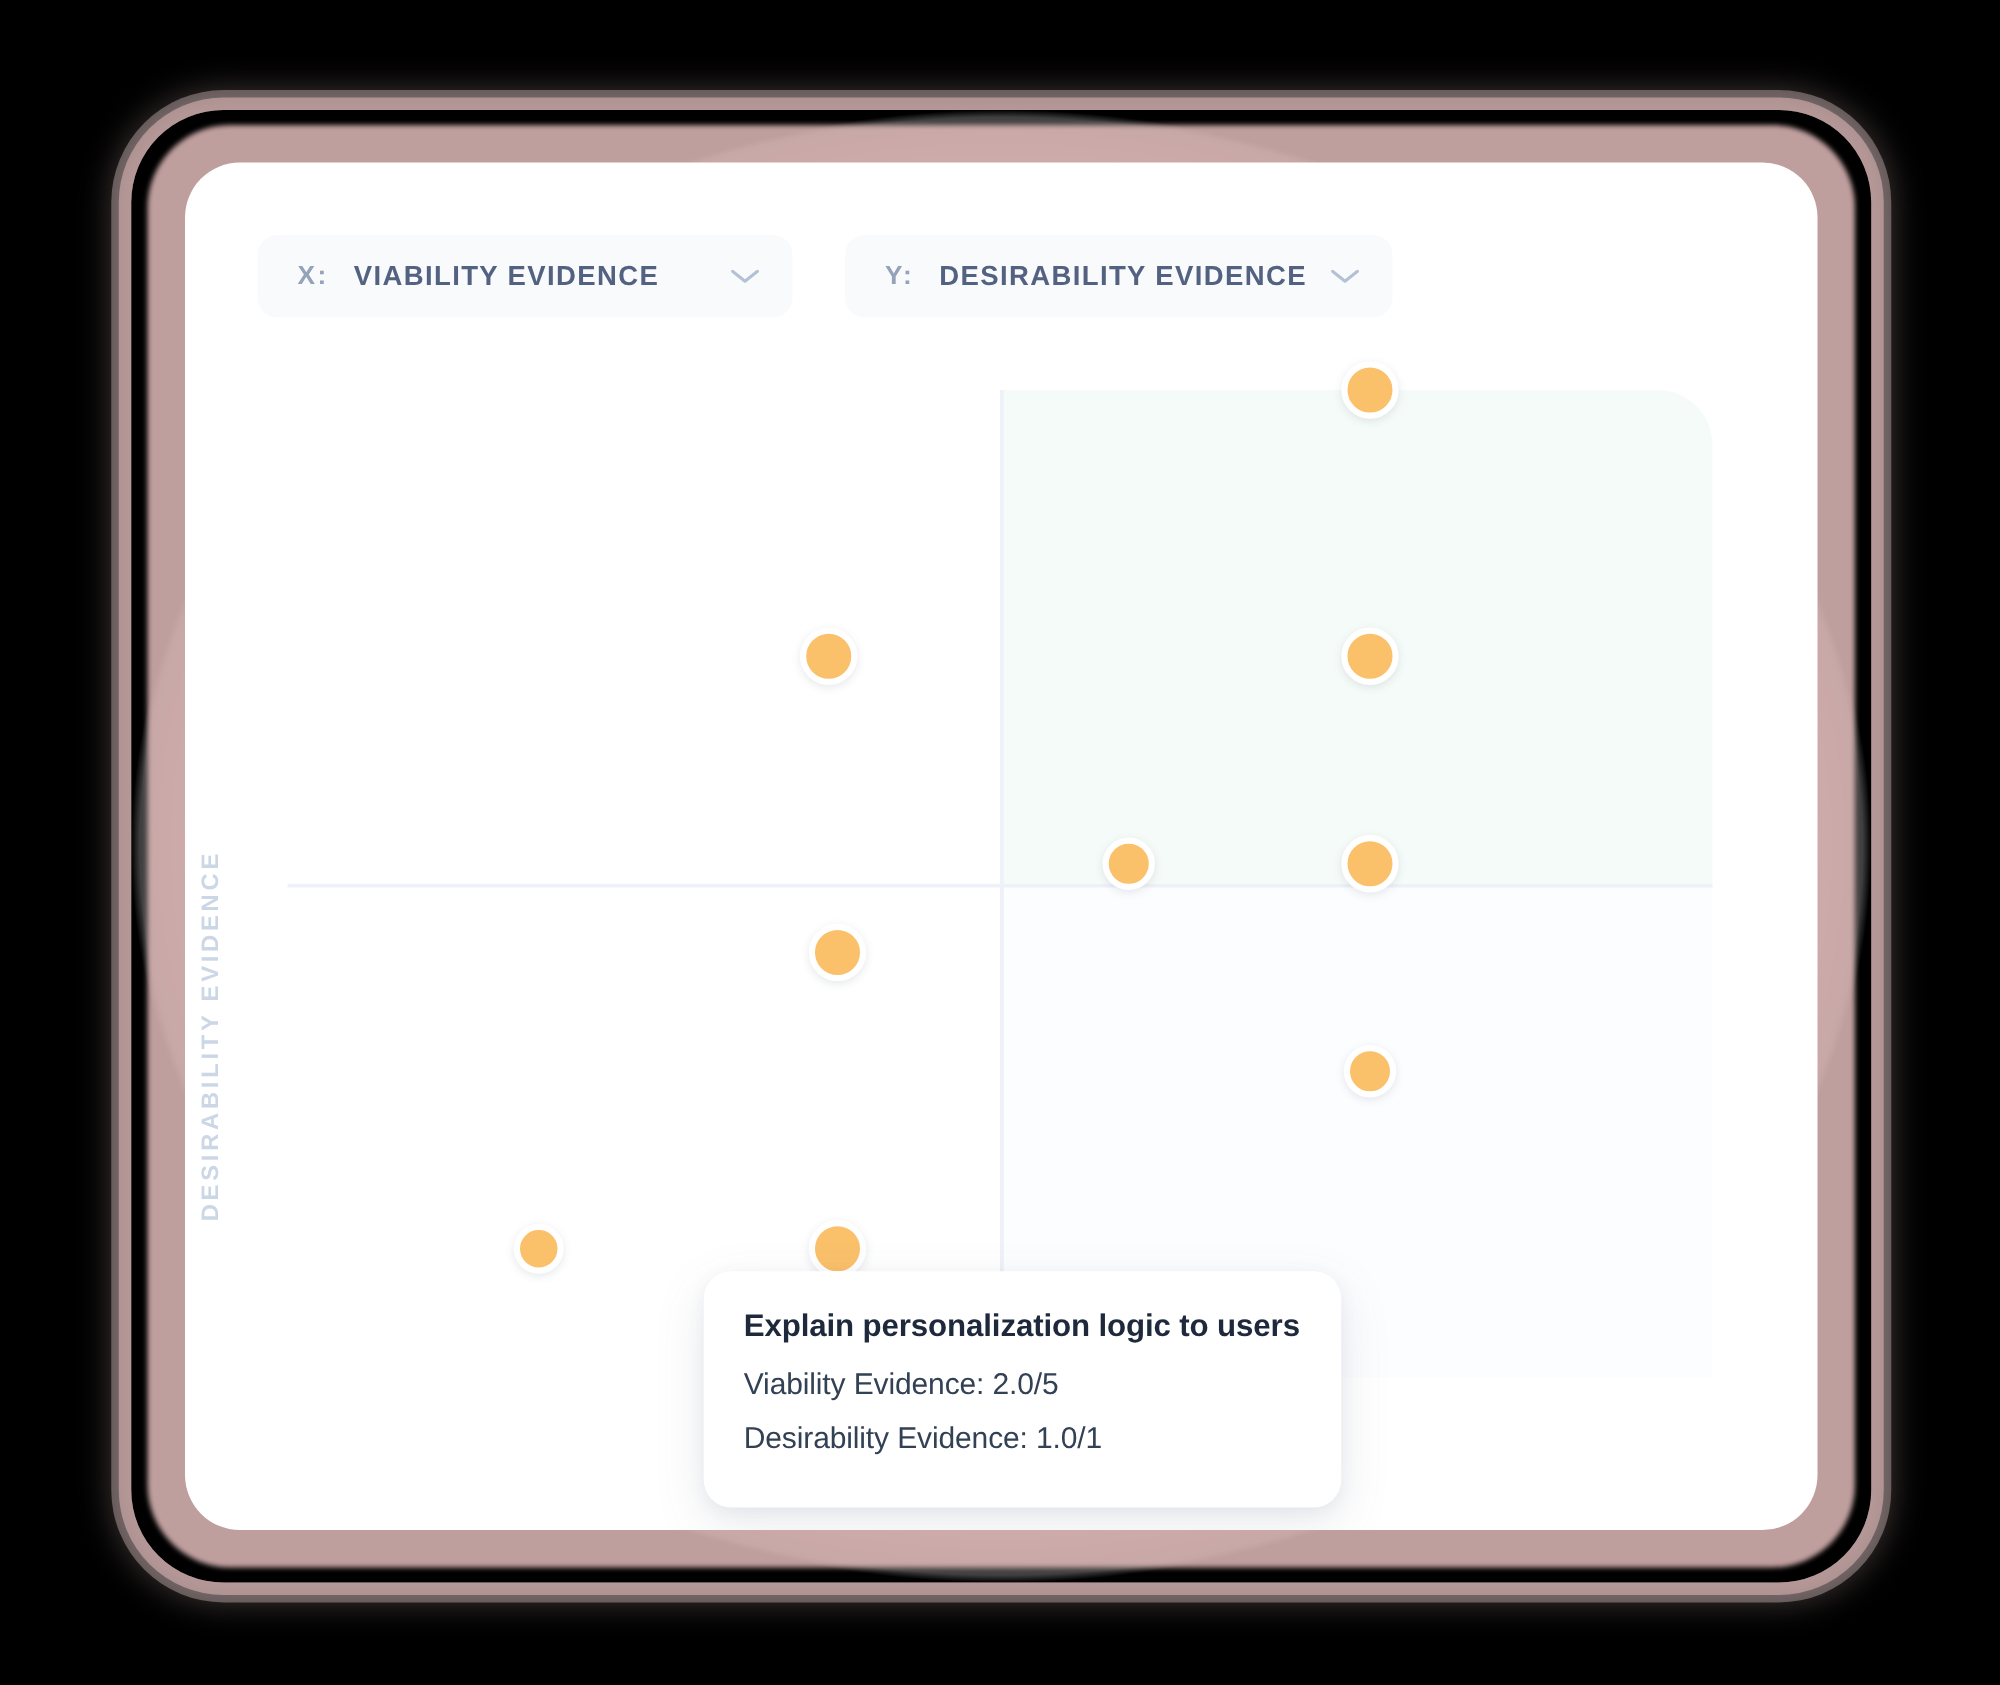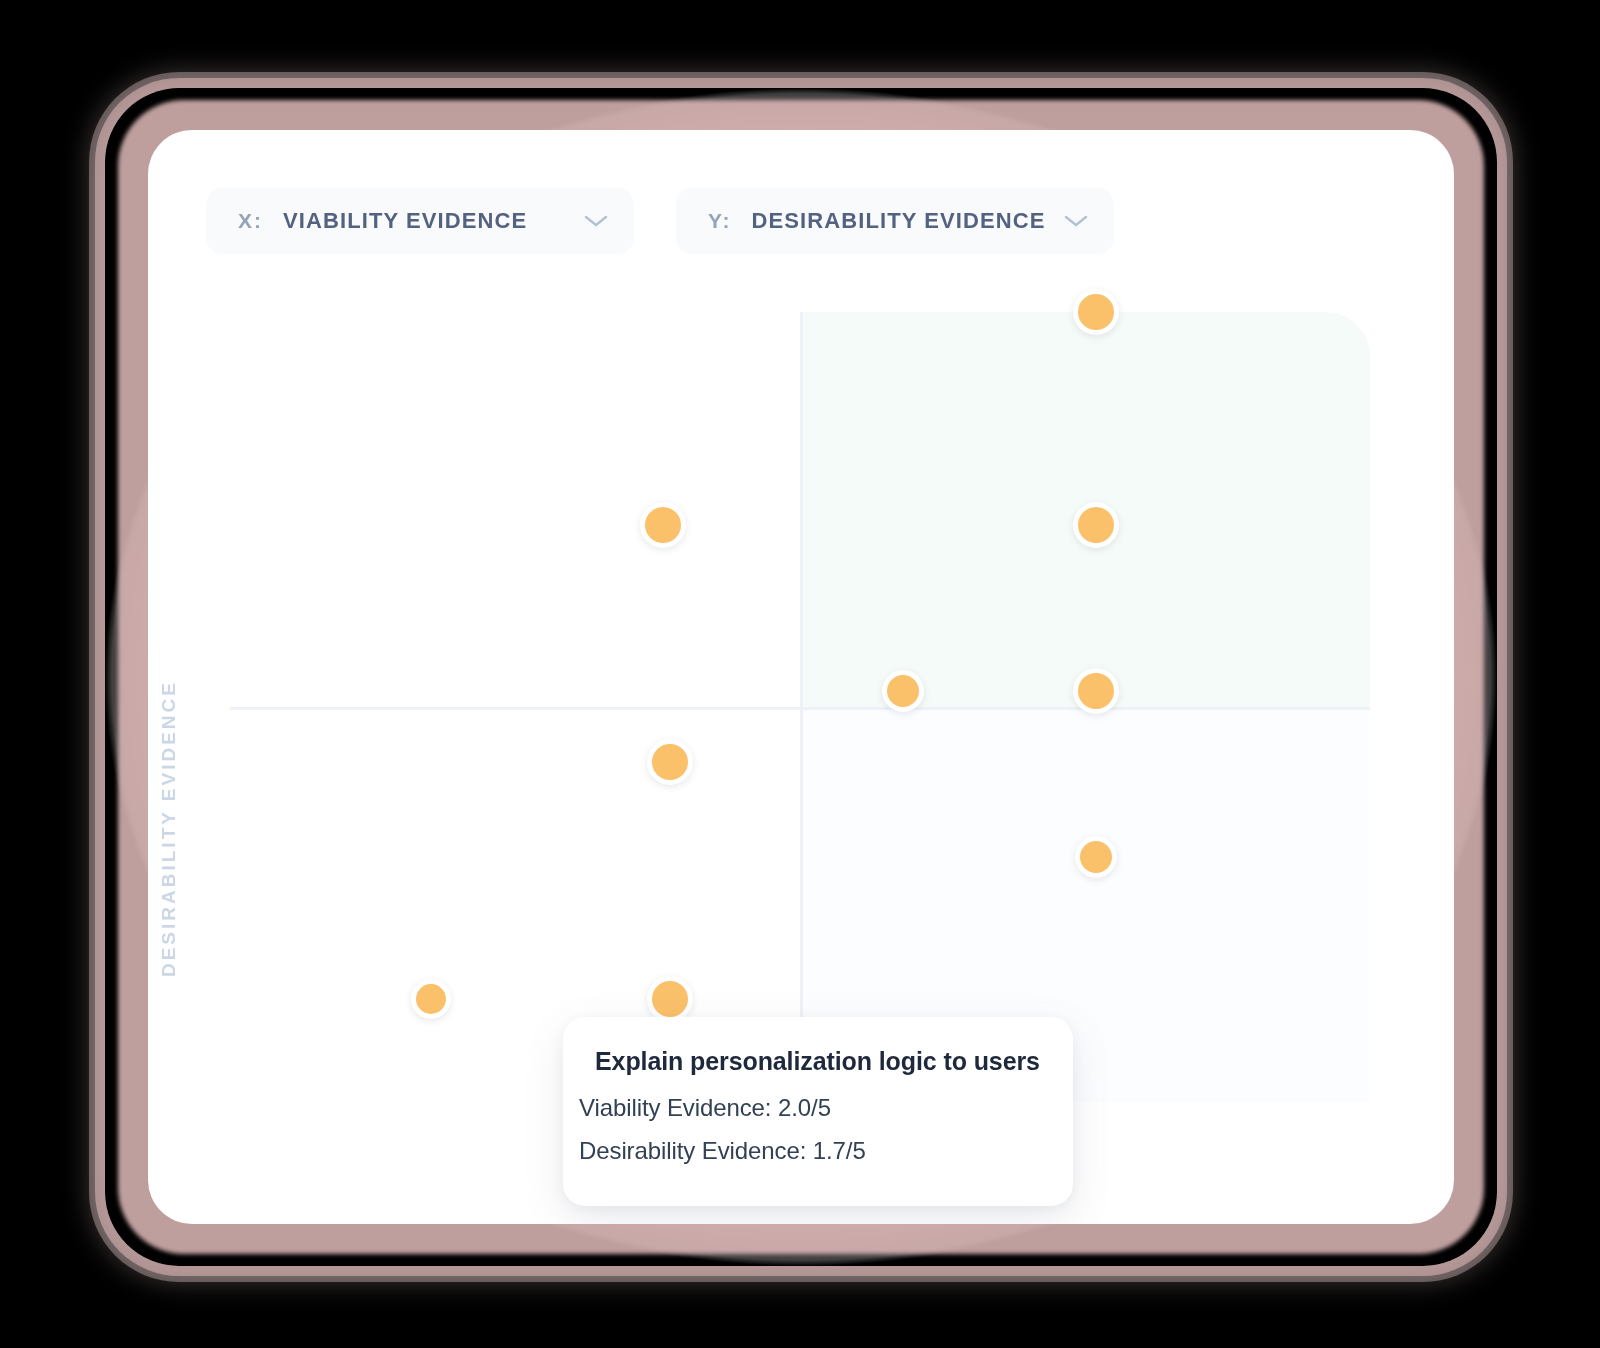--- a/index.html
+++ b/index.html
@@ -226,21 +226,21 @@
     font-size: 25px;
     font-weight: 700;
     color: #1e293b;
     padding: 0 32px 11px 32px;
     letter-spacing: -0.1px;
   }
   .tooltip-row {
     font-size: 24px;
     font-weight: 400;
     color: #334155;
-    padding: 0 16px;
+    padding: 0 32px;
     line-height: 1.78;
     letter-spacing: -0.1px;
   }
 </style>
 </head>
 <body>
 
 <div id="glow-frame"></div>
 <div id="glow-frame-inner"></div>
 
@@ -291,18 +291,18 @@
           <div class="point" style="width: 30px; height: 30px; left: 180.64px; top: 667.3px; background: rgb(251, 192, 106);"></div>
           <div class="point" style="width: 36px; height: 36px; left: 417.04px; top: 664.3px; background: rgb(251, 192, 106);"></div>
         </div>
     </div>
 
     <div id="x-axis-title">VIABILITY EVIDENCE</div>
 
     <div id="tooltip">
       <div id="tooltip-title">Explain personalization logic to users</div>
       <div class="tooltip-row">Viability Evidence: 2.0/5</div>
-      <div class="tooltip-row">Desirability Evidence: 1.7/5</div>
+      <div class="tooltip-row">Desirability Evidence: 1.0/1</div>
     </div>
 
   </div>
 
 </div>
 
 </body></html>

